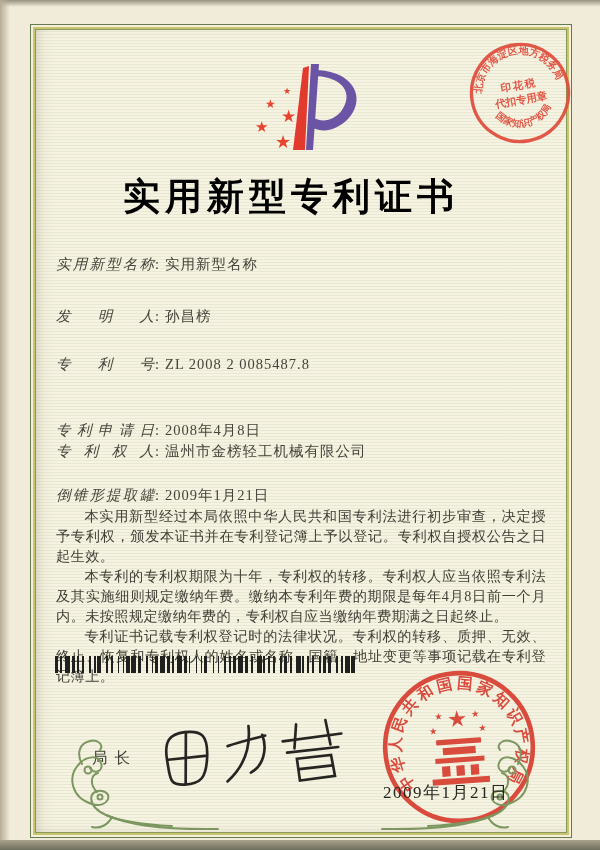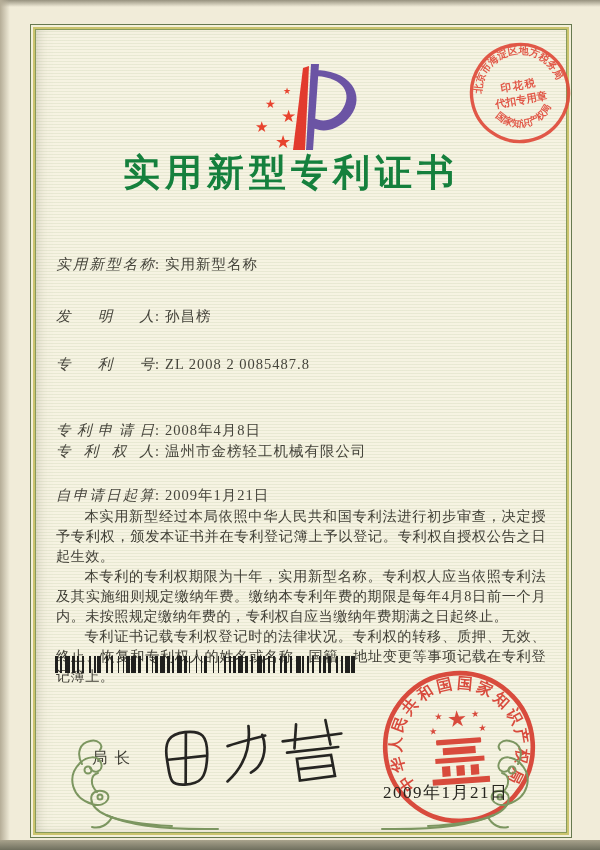--- a/index.html
+++ b/index.html
@@ -18,22 +18,22 @@
     border:1px solid #66794f;
     box-shadow:inset 0 0 0 2px #f4f0da, inset 0 0 0 4px #cbc46e, inset 0 0 0 5px #879a5c,
                inset 10px 0 18px -10px rgba(96,92,70,.55), inset 0 -6px 14px -8px rgba(96,92,70,.35);
     background:
       repeating-linear-gradient(180deg, rgba(146,168,116,.14) 0px, rgba(146,168,116,.14) 1px,
         rgba(0,0,0,0) 1px, rgba(0,0,0,0) 3px),
       #f6f3e2;}
   .cert-no{position:absolute;left:56px;top:70px;font-size:13.5px;color:#45443c;letter-spacing:1px;}
   .logo{position:absolute;left:243px;top:56px;}
   .seal-top{position:absolute;left:462px;top:35px;opacity:.92;}
-  .title{position:absolute;left:0;top:148px;width:582px;text-align:center;
-    font-size:37px;font-weight:700;color:#15803d;letter-spacing:5px;}
+  .title{position:absolute;left:0;top:172px;width:582px;text-align:center;
+    font-size:37px;font-weight:700;color:#000000;letter-spacing:5px;}
   .fields{position:absolute;left:56px;top:0;width:500px;}
   .frow{position:absolute;left:0;font-size:14.5px;color:#45443b;white-space:nowrap;}
   .flabel{display:inline-block;width:98px;text-align:justify;text-align-last:justify;font-style:italic;}
   .fcolon{display:inline-block;margin:0 6px 0 1px;}
   .fvalue{letter-spacing:1px;}
   .paras{position:absolute;left:56px;top:506px;width:490px;font-size:14.2px;
     color:#403f36;line-height:20px;text-align:justify;}
   .paras p{margin:0;text-indent:2em;letter-spacing:.4px;}
   .barcode{position:absolute;left:55px;top:656px;width:320px;height:17px;
     display:flex;align-items:stretch;overflow:hidden;}
@@ -101,27 +101,27 @@
     <div class="frow" style="top:355px">
       <span class="flabel">专利号</span><span class="fcolon">:</span><span class="fvalue">ZL 2008 2 0085487.8</span>
     </div>
     <div class="frow" style="top:421px">
       <span class="flabel">专利申请日</span><span class="fcolon">:</span><span class="fvalue">2008年4月8日</span>
     </div>
     <div class="frow" style="top:442px">
       <span class="flabel">专利权人</span><span class="fcolon">:</span><span class="fvalue">温州市金榜轻工机械有限公司</span>
     </div>
     <div class="frow" style="top:486px">
-      <span class="flabel">自申请日起算</span><span class="fcolon">:</span><span class="fvalue">2009年1月21日</span>
+      <span class="flabel">倒锥形提取罐</span><span class="fcolon">:</span><span class="fvalue">2009年1月21日</span>
     </div>
   </div>
 
   <div class="paras">
     <p>本实用新型经过本局依照中华人民共和国专利法进行初步审查，决定授予专利权，颁发本证书并在专利登记簿上予以登记。专利权自授权公告之日起生效。</p>
-    <p>本专利的专利权期限为十年，实用新型名称。专利权人应当依照专利法及其实施细则规定缴纳年费。缴纳本专利年费的期限是每年4月8日前一个月内。未按照规定缴纳年费的，专利权自应当缴纳年费期满之日起终止。</p>
+    <p>本专利的专利权期限为十年，专利权的转移。专利权人应当依照专利法及其实施细则规定缴纳年费。缴纳本专利年费的期限是每年4月8日前一个月内。未按照规定缴纳年费的，专利权自应当缴纳年费期满之日起终止。</p>
     <p>专利证书记载专利权登记时的法律状况。专利权的转移、质押、无效、终止、恢复和专利权人的姓名或名称、国籍、地址变更等事项记载在专利登记簿上。</p>
   </div>
 
   <div class="barcode">
       <div class="bc-bar" style="width: 3.4px;"></div>
       <div class="bc-gap" style="width: 1.7px;"></div>
       <div class="bc-bar" style="width: 1.7px;"></div>
       <div class="bc-gap" style="width: 3.4px;"></div>
       <div class="bc-bar" style="width: 5.1px;"></div>
       <div class="bc-gap" style="width: 1.7px;"></div>

